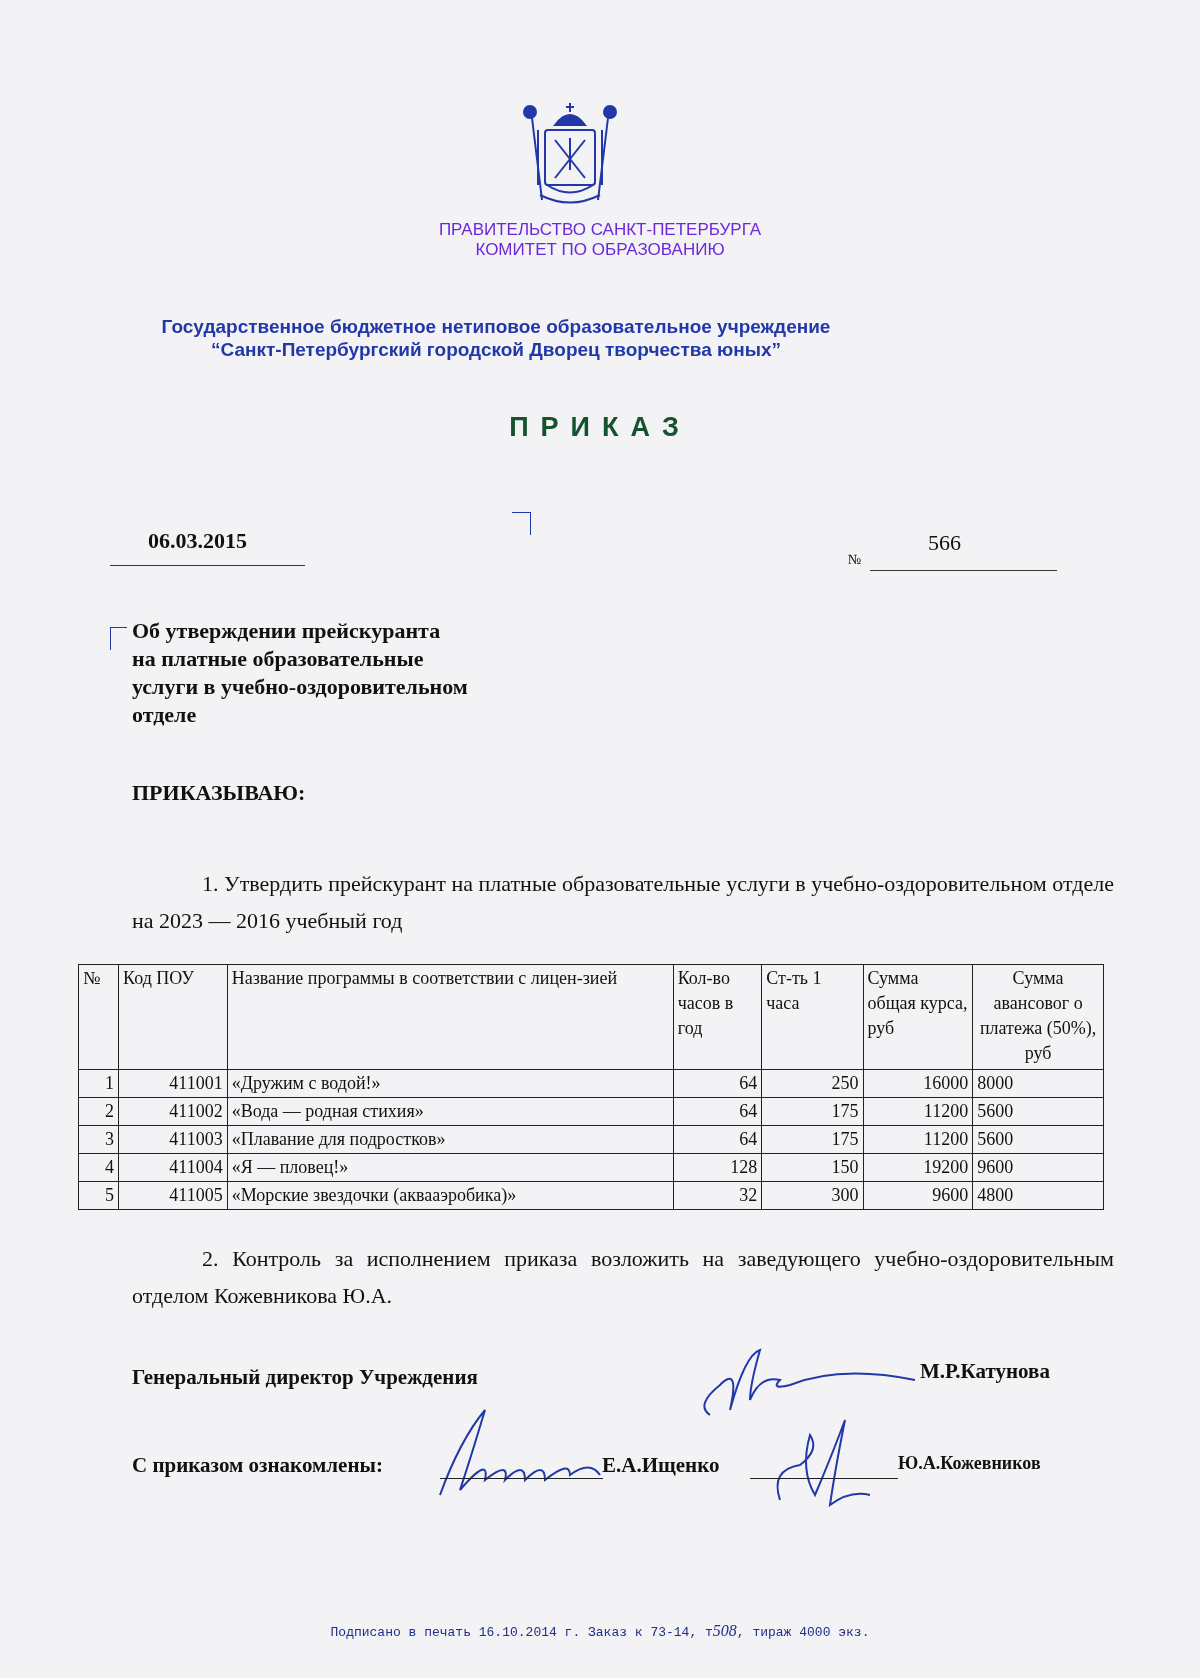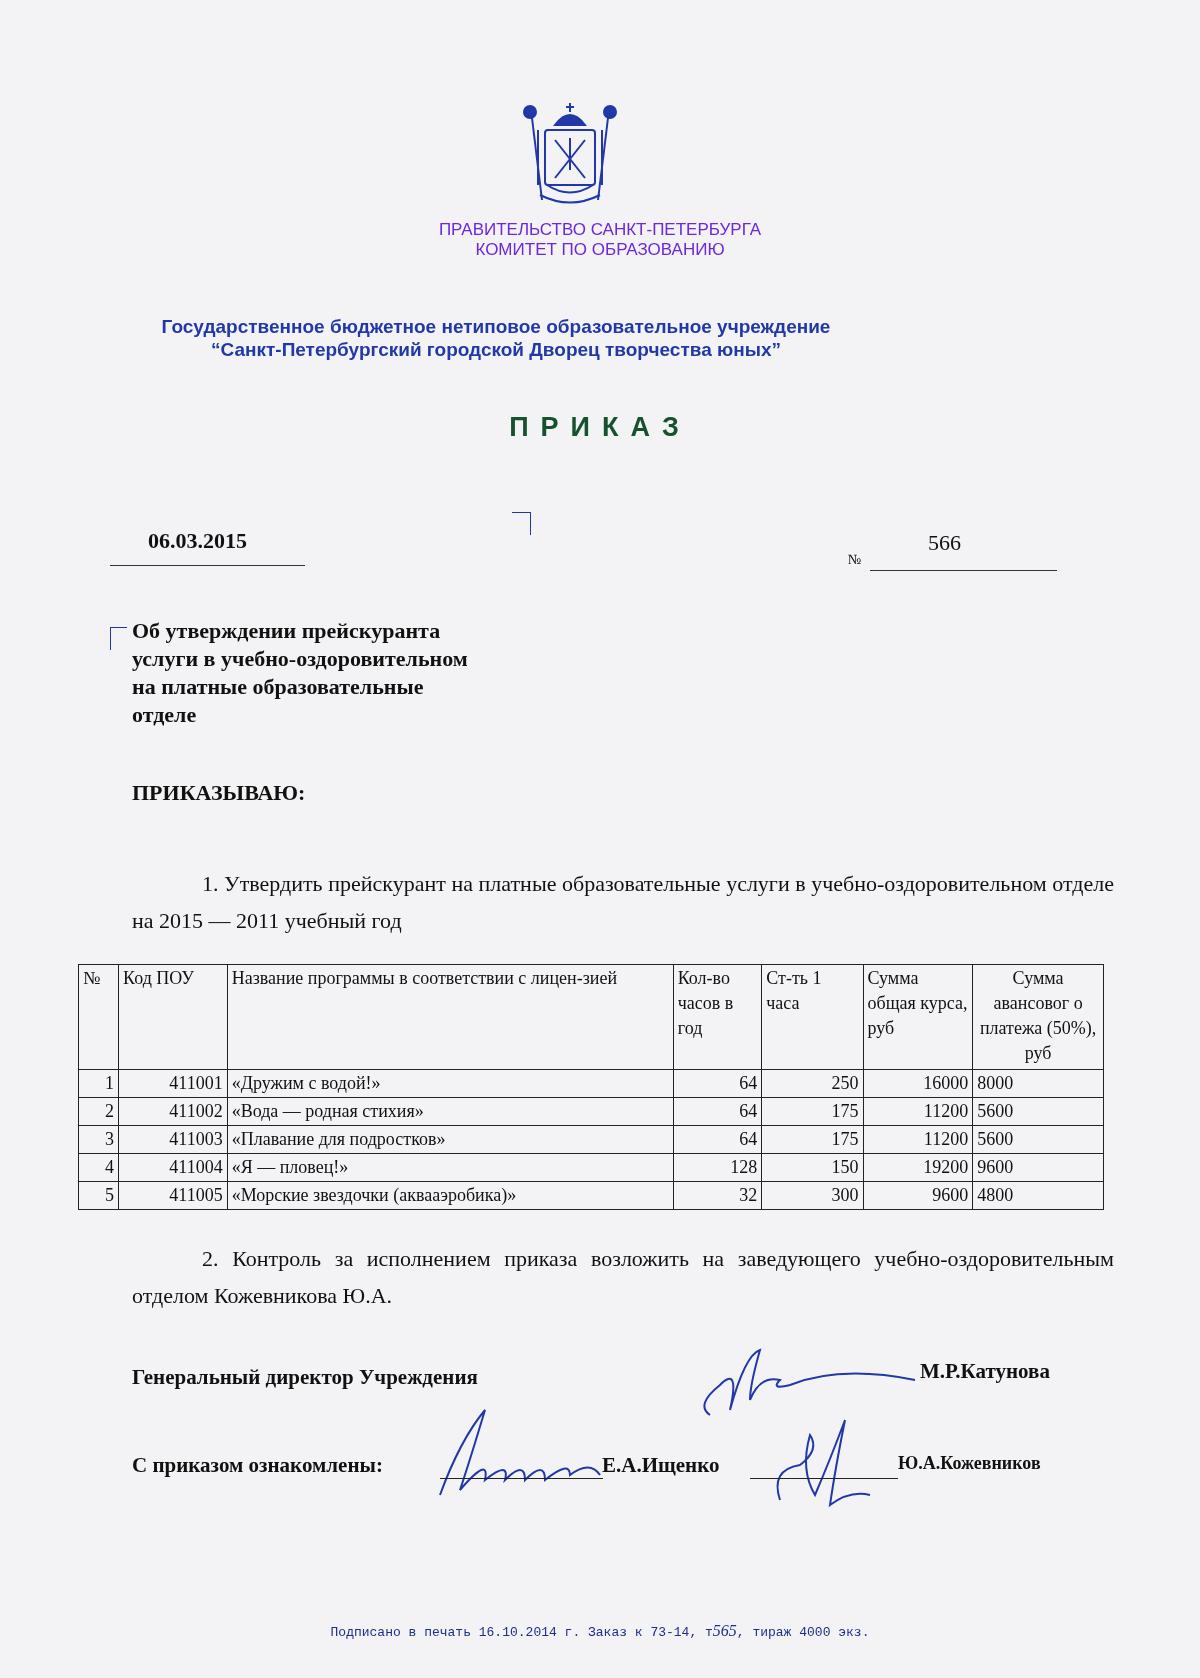--- a/index.html
+++ b/index.html
@@ -88,28 +88,28 @@
 
 <div class="abs date">06.03.2015</div>
 <div class="abs date-line"></div>
 <div class="abs num-label">№</div>
 <div class="abs num">566</div>
 <div class="abs num-line"></div>
 
 <div class="abs corner2"></div>
 <div class="abs subject">
   <div>Об утверждении прейскуранта</div>
+  <div>на платные образовательные</div>
   <div>услуги в учебно-оздоровительном</div>
-  <div>на платные образовательные</div>
   <div>отделе</div>
 </div>
 
 <div class="abs order">ПРИКАЗЫВАЮ:</div>
 
-<div class="abs para p1"><span class="indent"></span><span>1. Утвердить прейскурант на платные образовательные услуги в учебно-оздоровительном отделе на 2015 — 2011 учебный год</span></div>
+<div class="abs para p1"><span class="indent"></span><span>1. Утвердить прейскурант на платные образовательные услуги в учебно-оздоровительном отделе на 2023 — 2016 учебный год</span></div>
 
 <table class="price">
   <colgroup>
     <col style="width:38px">
       <col style="width:103px">
       <col style="width:423px">
     <col style="width:84px">
       <col style="width:96px">
       <col style="width:104px">
       <col style="width:124px">
@@ -187,13 +187,13 @@
   <path d="M10 95 Q30 40 55 10 Q40 60 30 90 Q60 55 55 80 Q80 60 75 80 Q95 60 95 80 Q115 60 115 80 Q140 60 140 75 Q160 60 170 75" fill="none" stroke="#2238a8" stroke-width="2"></path>
 </svg>
 <div class="abs sig-line2"></div>
 <div class="abs sig-name2">Е.А.Ищенко</div>
 <svg class="signature" style="left:760px;top:1410px;width:130px;height:110px;" viewBox="0 0 130 110">
   <path d="M20 90 Q10 60 40 55 Q60 40 50 25 Q40 60 55 85 Q70 50 85 10 Q75 60 70 95 Q90 80 110 85" fill="none" stroke="#2238a8" stroke-width="2"></path>
 </svg>
 <div class="abs sig-line3"></div>
 <div class="abs sig-name3">Ю.А.Кожевников</div>
 
-<div class="abs footer"><span>Подписано в печать 16.10.2014 г. Заказ к 73-14, т</span><span class="hand">565</span><span>, тираж 4000 экз.</span></div>
+<div class="abs footer"><span>Подписано в печать 16.10.2014 г. Заказ к 73-14, т</span><span class="hand">508</span><span>, тираж 4000 экз.</span></div>
 
 </body></html>

